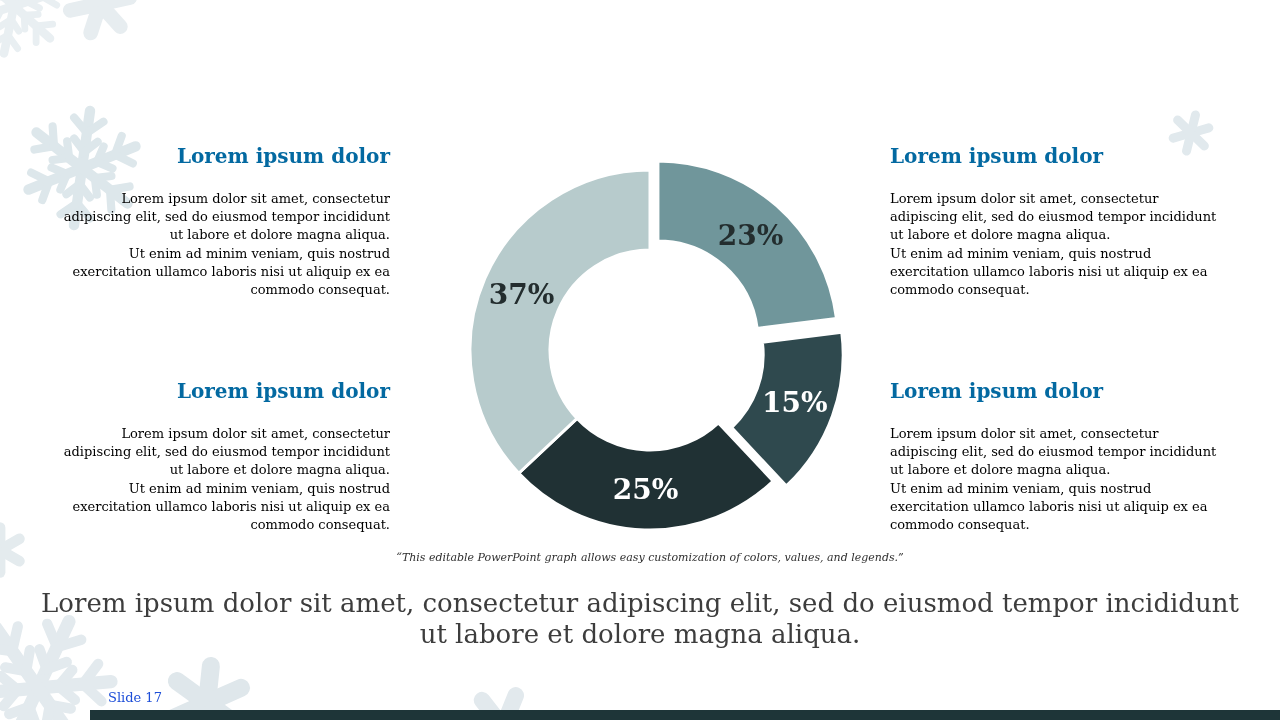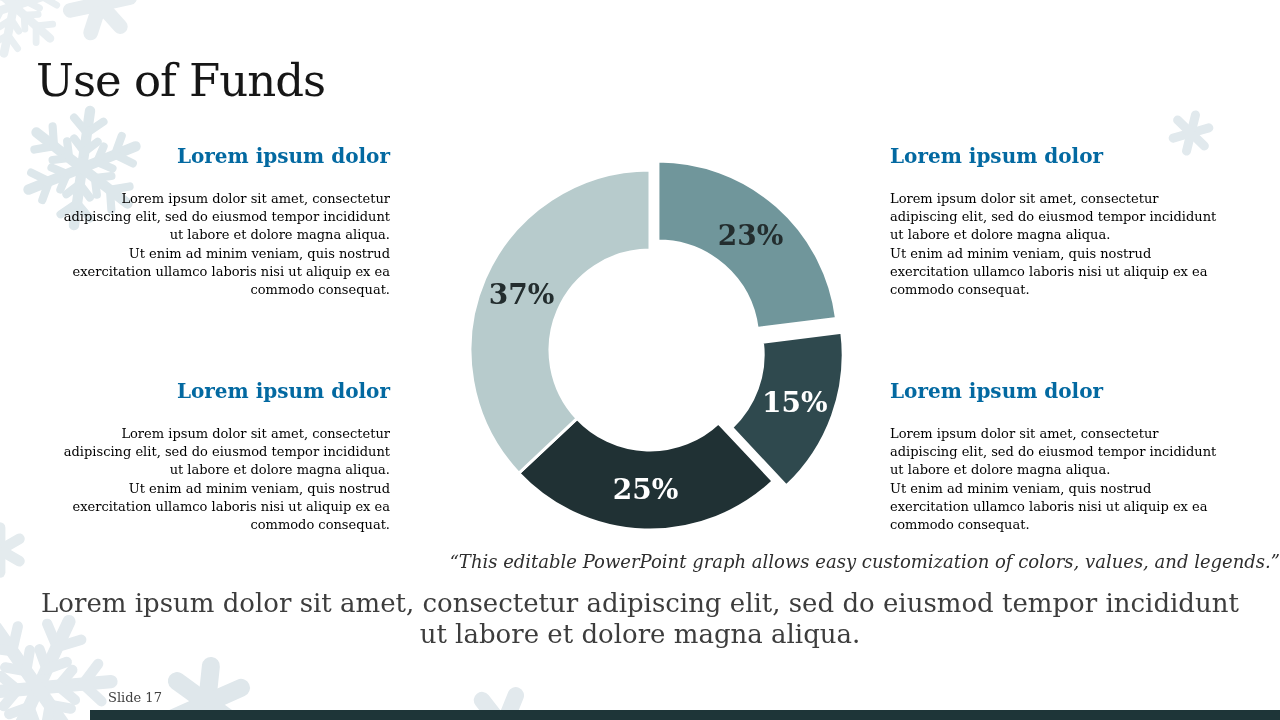--- a/index.html
+++ b/index.html
@@ -17,28 +17,28 @@
   .block p{font-size:13px;line-height:1.4;color:#000000;margin:0;white-space:pre-line;}
   .block.align-right{text-align:right;}
   .block.align-left{text-align:left;}
   .blk-top-left{left:45px;top:144px;}
   .blk-bottom-left{left:45px;top:379px;}
   .blk-top-right{left:890px;top:144px;}
   .blk-bottom-right{left:890px;top:379px;}
   .donut-svg{position:absolute;left:0;top:0;width:1280px;height:720px;}
   .slice-label{font-family:"DejaVu Serif",serif;font-weight:700;font-size:28px;}
   .chart-caption{
-    position:absolute;left:20px;right:0;top:551px;text-align:right;
-    font-style:italic;font-size:18px;color:#2e2e2e;
+    position:absolute;left:20px;right:0;top:551px;text-align:center;
+    font-style:italic;font-size:11px;color:#2e2e2e;
   }
   .summary-text{
     position:absolute;left:0;right:0;top:588px;text-align:center;
     font-size:26px;line-height:1.2;color:#3d3d3d;white-space:pre-line;
   }
-  .slide-number{position:absolute;left:108px;top:690px;font-size:13px;color:#404040;text-align:right;}
+  .slide-number{position:absolute;left:108px;top:690px;font-size:13px;color:#1d4ed8;text-align:right;}
   .footer-bar{position:absolute;left:90px;right:0;bottom:0;height:10px;background:#1e3538;}
   .flake{color:#e2eaee;}
 </style>
 </head>
 <body>
 
 <div class="slide">
 
   <svg class="bg-decor" viewBox="0 0 1280 720" aria-hidden="true">
     <defs>
@@ -89,21 +89,20 @@
         <use href="#flakeA"></use>
       </g>
     <g class="flake" style="color:#dfe7eb" transform="translate(207,703) rotate(6) scale(0.60)">
         <use href="#flakeB"></use>
       </g>
     <g class="flake" style="color:#e2e9ed" transform="translate(503,727) rotate(22) scale(0.55)">
         <use href="#flakeB"></use>
       </g>
   </svg>
 
-  <h1 class="page-title">Use of Funds</h1>
 
   <div class="block align-right blk-top-left">
     <h2>Lorem ipsum dolor</h2>
     <p>Lorem ipsum dolor sit amet, consectetur
 adipiscing elit, sed do eiusmod tempor incididunt
 ut labore et dolore magna aliqua.
 Ut enim ad minim veniam, quis nostrud
 exercitation ullamco laboris nisi ut aliquip ex ea
 commodo consequat.</p>
   </div>

